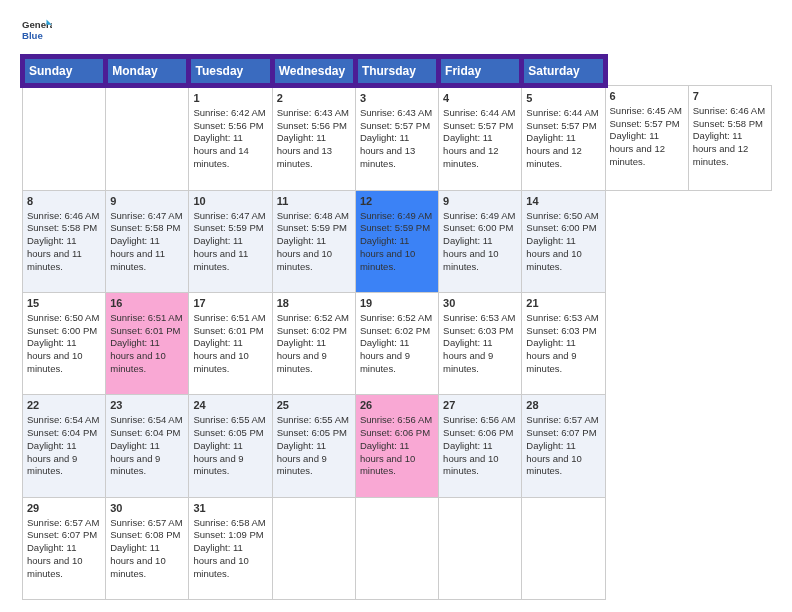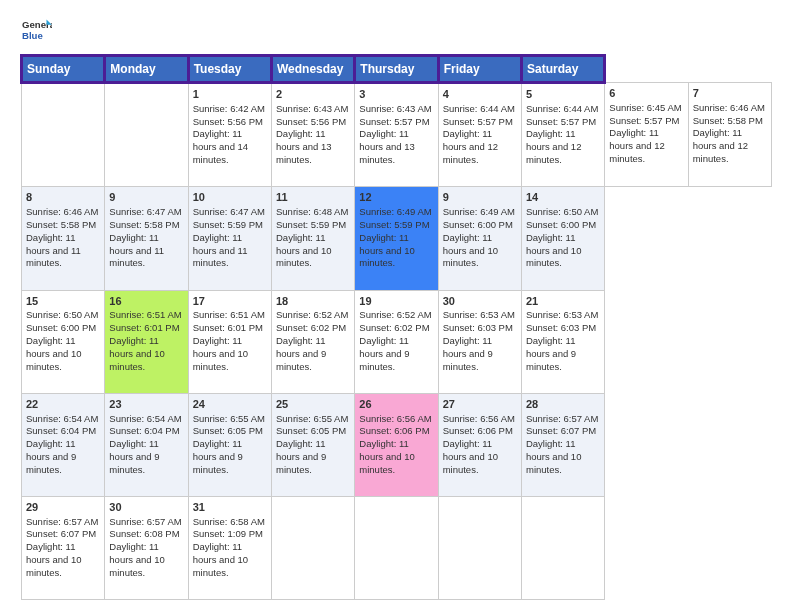--- a/index.html
+++ b/index.html
@@ -51,21 +51,21 @@
       width: 100%;
       table-layout: fixed;
     }
     .calendar th {
       background: #3a6bbf;
       color: #fff;
       font-size: 12px;
       font-weight: bold;
       padding: 5px 4px;
       text-align: left;
-      border: 3px solid #4c1d95;
+      border: 5px solid #4c1d95;
     }
     .calendar td {
       border: 1px solid #ccc;
       vertical-align: top;
       padding: 3px 4px;
       font-size: 9.5px;
       color: #333;
       line-height: 1.35;
       background: #fff;
     }
@@ -133,21 +133,21 @@
           <td style="background: rgb(238, 242, 249);"><span class="day-num">8</span><span>Sunrise: 6:46 AM</span><br><span>Sunset: 5:58 PM</span><br><span>Daylight: 11 hours and 11 minutes.</span></td>
           <td style="background: rgb(238, 242, 249);"><span class="day-num">9</span><span>Sunrise: 6:47 AM</span><br><span>Sunset: 5:58 PM</span><br><span>Daylight: 11 hours and 11 minutes.</span></td>
           <td style="background: rgb(238, 242, 249);"><span class="day-num">10</span><span>Sunrise: 6:47 AM</span><br><span>Sunset: 5:59 PM</span><br><span>Daylight: 11 hours and 11 minutes.</span></td>
           <td style="background: rgb(238, 242, 249);"><span class="day-num">11</span><span>Sunrise: 6:48 AM</span><br><span>Sunset: 5:59 PM</span><br><span>Daylight: 11 hours and 10 minutes.</span></td>
           <td style="background: #3b82f6;"><span class="day-num">12</span><span>Sunrise: 6:49 AM</span><br><span>Sunset: 5:59 PM</span><br><span>Daylight: 11 hours and 10 minutes.</span></td>
           <td style="background: rgb(238, 242, 249);"><span class="day-num">9</span><span>Sunrise: 6:49 AM</span><br><span>Sunset: 6:00 PM</span><br><span>Daylight: 11 hours and 10 minutes.</span></td>
           <td style="background: rgb(238, 242, 249);"><span class="day-num">14</span><span>Sunrise: 6:50 AM</span><br><span>Sunset: 6:00 PM</span><br><span>Daylight: 11 hours and 10 minutes.</span></td>
         </tr>
         <tr>
           <td style="background: rgb(255, 255, 255);"><span class="day-num">15</span><span>Sunrise: 6:50 AM</span><br><span>Sunset: 6:00 PM</span><br><span>Daylight: 11 hours and 10 minutes.</span></td>
-          <td style="background: #bef264; margin-left: 16px;"><span class="day-num">16</span><span>Sunrise: 6:51 AM</span><br><span>Sunset: 6:01 PM</span><br><span>Daylight: 11 hours and 10 minutes.</span></td>
+          <td style="background: #f9a8d4; margin-left: 16px;"><span class="day-num">16</span><span>Sunrise: 6:51 AM</span><br><span>Sunset: 6:01 PM</span><br><span>Daylight: 11 hours and 10 minutes.</span></td>
           <td style="background: rgb(255, 255, 255);"><span class="day-num">17</span><span>Sunrise: 6:51 AM</span><br><span>Sunset: 6:01 PM</span><br><span>Daylight: 11 hours and 10 minutes.</span></td>
           <td style="background: rgb(255, 255, 255);"><span class="day-num">18</span><span>Sunrise: 6:52 AM</span><br><span>Sunset: 6:02 PM</span><br><span>Daylight: 11 hours and 9 minutes.</span></td>
           <td style="background: rgb(255, 255, 255);"><span class="day-num">19</span><span>Sunrise: 6:52 AM</span><br><span>Sunset: 6:02 PM</span><br><span>Daylight: 11 hours and 9 minutes.</span></td>
           <td style="background: rgb(255, 255, 255);"><span class="day-num">30</span><span>Sunrise: 6:53 AM</span><br><span>Sunset: 6:03 PM</span><br><span>Daylight: 11 hours and 9 minutes.</span></td>
           <td style="background: rgb(255, 255, 255);"><span class="day-num">21</span><span>Sunrise: 6:53 AM</span><br><span>Sunset: 6:03 PM</span><br><span>Daylight: 11 hours and 9 minutes.</span></td>
         </tr>
         <tr>
           <td style="background: rgb(238, 242, 249);"><span class="day-num">22</span><span>Sunrise: 6:54 AM</span><br><span>Sunset: 6:04 PM</span><br><span>Daylight: 11 hours and 9 minutes.</span></td>
           <td style="background: rgb(238, 242, 249);"><span class="day-num">23</span><span>Sunrise: 6:54 AM</span><br><span>Sunset: 6:04 PM</span><br><span>Daylight: 11 hours and 9 minutes.</span></td>
           <td style="background: rgb(238, 242, 249);"><span class="day-num">24</span><span>Sunrise: 6:55 AM</span><br><span>Sunset: 6:05 PM</span><br><span>Daylight: 11 hours and 9 minutes.</span></td>

